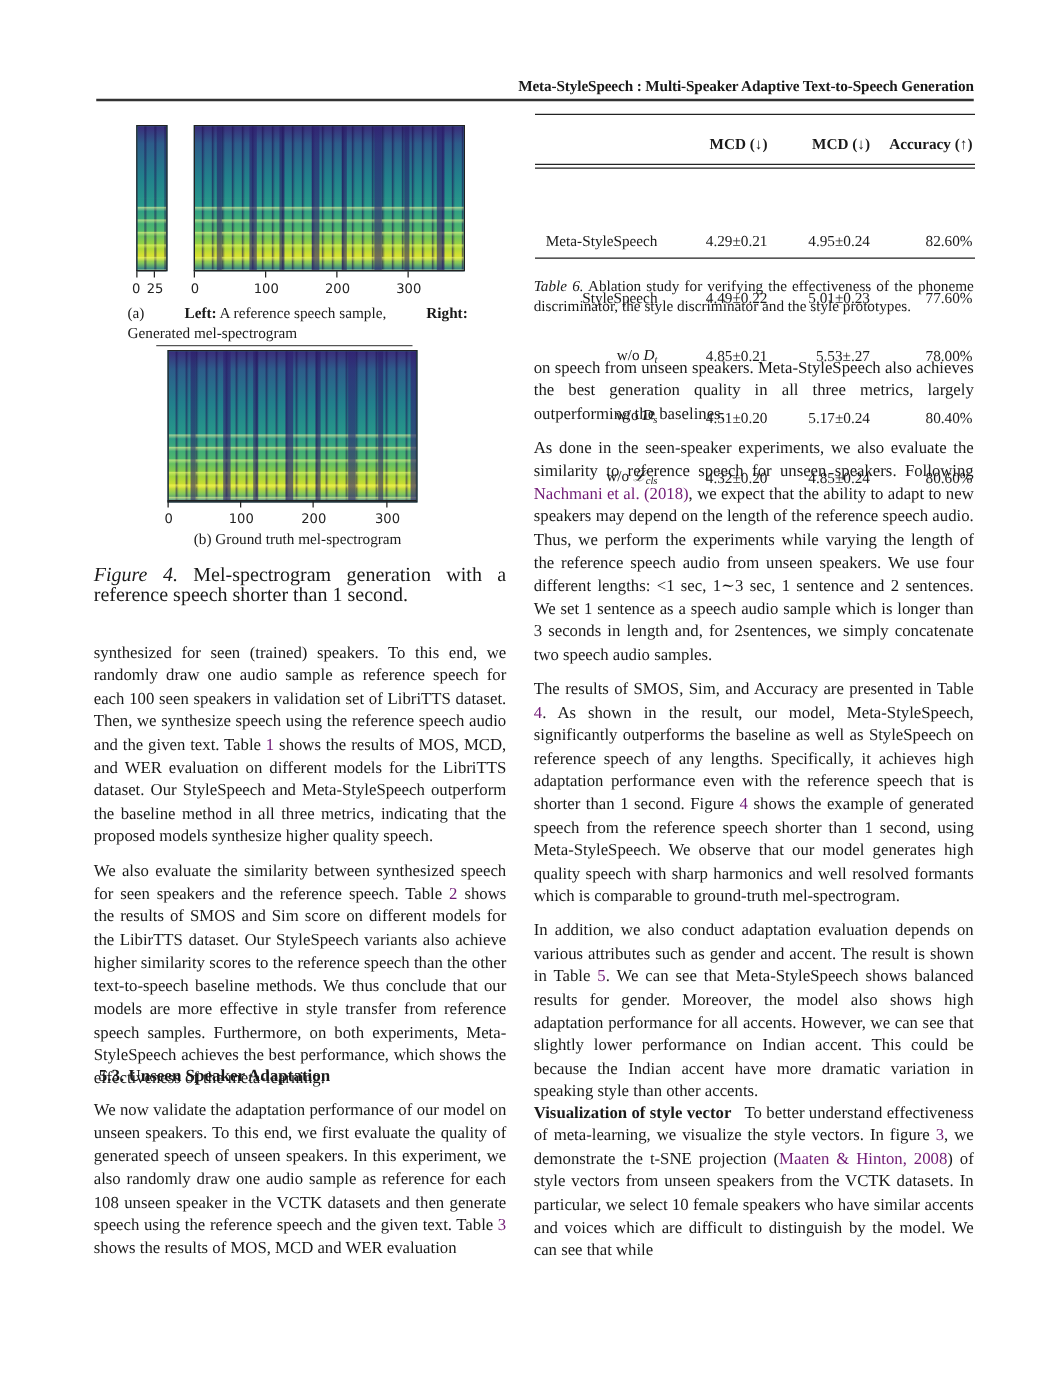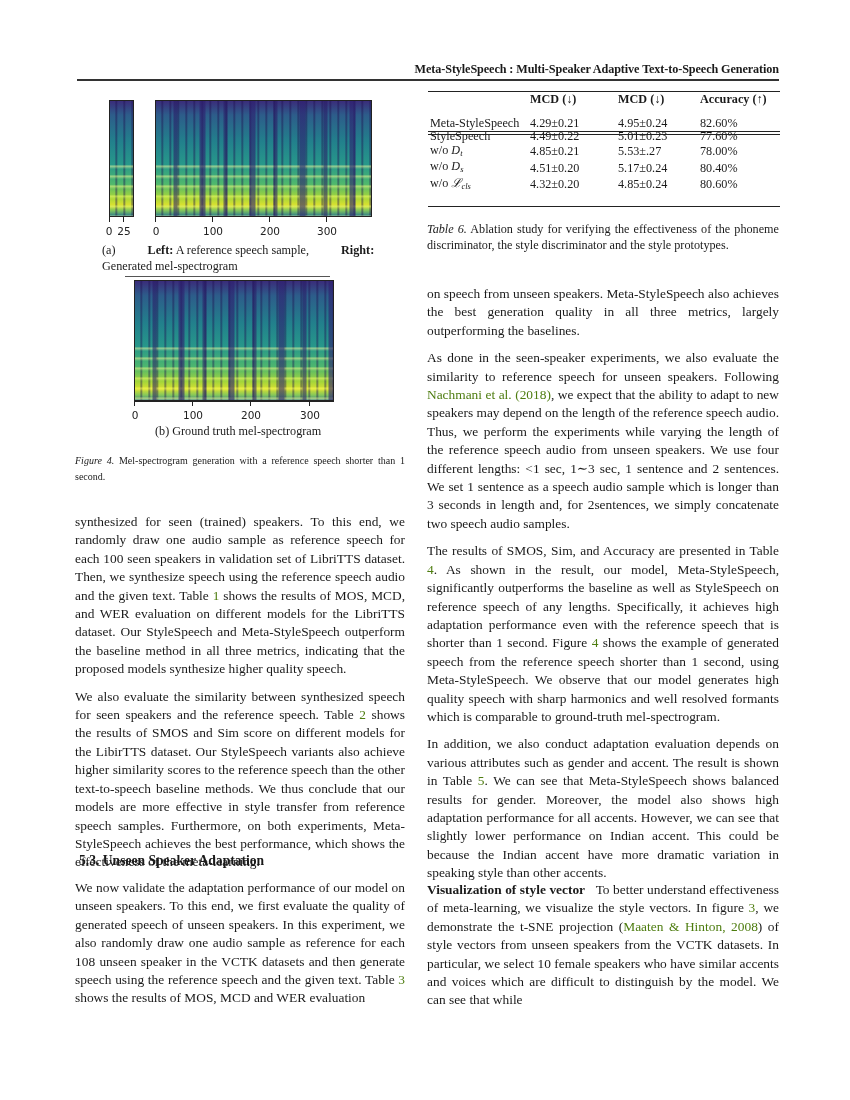--- a/index.html
+++ b/index.html
@@ -13,21 +13,21 @@
   }
   .head-rule { position: absolute; left: 77px; top: 79px; width: 702px; height: 0; border-top: 2px solid #333; }
 
   .col-left { position: absolute; left: 75px; top: 0; width: 330px; }
   .col-right { position: absolute; left: 427px; top: 0; width: 352px; }
 
   p.body {
     margin: 0; font-size: 13.4px; line-height: 18.4px; text-align: justify;
     hyphens: manual;
   }
-  .cite { color: #4d7c0f; }
+  .cite { color: #701a75; }
 
   
   .spec { position: absolute; background: #2a6f8c; border: 1px solid #222; overflow: hidden; }
   .spec .bands {
     position: absolute; inset: 0;
     background:
       repeating-linear-gradient(90deg, rgba(40,20,90,0.0) 0px, rgba(40,20,90,0.0) 5px, rgba(30,15,80,0.55) 6px, rgba(30,15,80,0.0) 8px),
       linear-gradient(180deg, #3a2c7a 0%, #2d5c8a 12%, #22808c 35%, #27988a 55%, #4fb86d 72%, #a5d63a 84%, #d6e030 90%, #86c85a 95%, #2b7b8b 100%);
   }
   .spec .harm {
@@ -39,29 +39,29 @@
     position: absolute; inset: 0;
     background: repeating-linear-gradient(90deg, rgba(0,0,0,0) 0px, rgba(0,0,0,0) 17px, rgba(40,25,100,0.55) 18px, rgba(40,25,100,0.55) 21px, rgba(0,0,0,0) 22px, rgba(0,0,0,0) 43px, rgba(45,30,110,0.6) 44px, rgba(45,30,110,0.6) 49px, rgba(0,0,0,0) 50px);
   }
   .axis { position: absolute; height: 5px; border-top: 1px solid #222; }
   .tick { position: absolute; top: 0; width: 1px; height: 5px; background: #222; }
   .ticklabel {
     position: absolute; top: 8px; font-family: "DejaVu Sans", sans-serif; font-size: 10.5px;
     transform: translateX(-50%); color: #222;
   }
   .subcap { position: absolute; font-size: 12.2px; line-height: 15.5px; }
-  .figcap { position: absolute; font-size: 10px; line-height: 15.5px; text-align: justify; }
+  .figcap { position: absolute; font-size: 16px; line-height: 15.5px; text-align: justify; }
   .sub-rule { position: absolute; left: 125px; top: 276px; width: 205px; border-top: 1px solid #555; }
 
   
   table.t6 {
     position: absolute; left: 428px; top: 93px; width: 352px;
     border-collapse: collapse; font-size: 12.2px; line-height: 13.6px;
   }
-  table.t6 td, table.t6 th { padding: 0 2px; text-align: left; white-space: nowrap; font-weight: normal; }
+  table.t6 td, table.t6 th { padding: 16px 2px; text-align: right; white-space: nowrap; font-weight: normal; }
   .t6-top { position: absolute; left: 428px; top: 91px; width: 352px; border-top: 1px solid #222; }
   .t6-mid1 { position: absolute; left: 428px; top: 131px; width: 352px; border-top: 1px solid #222; }
   .t6-mid2 { position: absolute; left: 428px; top: 134px; width: 352px; border-top: 1px solid #222; }
   .t6-bot { position: absolute; left: 428px; top: 206px; width: 352px; border-top: 1.5px solid #222; }
   .b { font-weight: bold; padding-left: 29px; }
   .math { font-style: italic; }
   .sub { font-size: 8.5px; vertical-align: -2px; font-style: italic; }
   .tcap { position: absolute; left: 427px; top: 222px; width: 352px; font-size: 12.2px; line-height: 15.6px; text-align: justify; }
 
   h3.section { position: absolute; margin: 0; font-size: 13.6px; font-weight: bold; }

